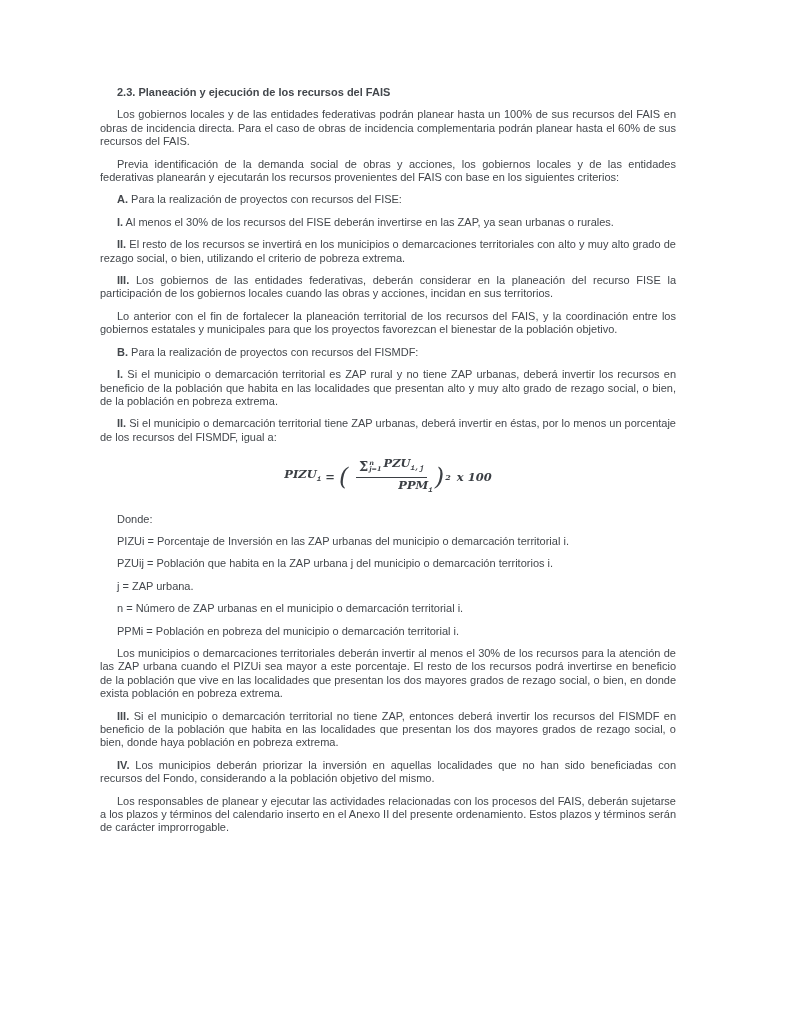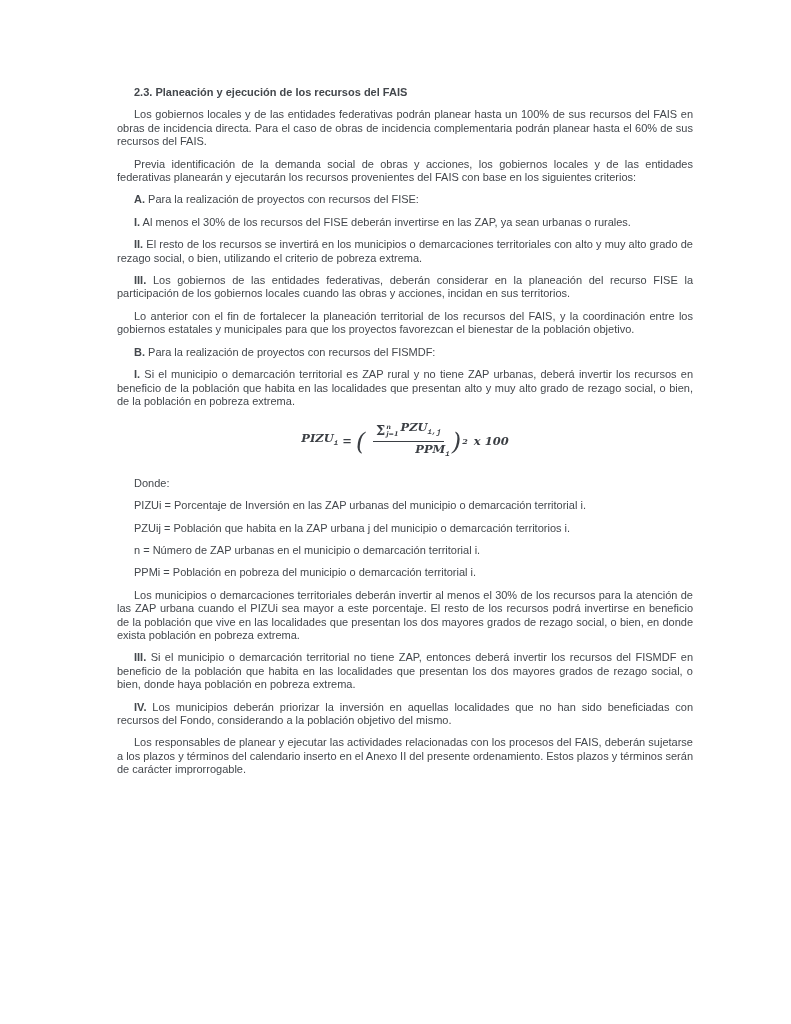--- a/index.html
+++ b/index.html
@@ -8,21 +8,21 @@
     width: 791px;
     height: 1024px;
     background: #ffffff;
     font-family: "Liberation Sans", sans-serif;
     color: #43474c;
     position: relative;
     overflow: hidden;
   }
   .content {
     position: absolute;
-    left: 117px;
+    left: 100px;
     top: 86px;
     width: 576px;
     font-size: 11px;
     line-height: 13.4px;
   }
   p {
     margin: 0 0 9px 0;
     text-align: justify;
     text-indent: 17px;
   }
@@ -116,20 +116,21 @@
   <p><b>II.</b> <span>El resto de los recursos se invertirá en los municipios o demarcaciones territoriales con alto y muy alto grado de rezago social, o bien, utilizando el criterio de pobreza extrema.</span></p>
 
   <p><b>III.</b> <span>Los gobiernos de las entidades federativas, deberán considerar en la planeación del recurso FISE la participación de los gobiernos locales cuando las obras y acciones, incidan en sus territorios.</span></p>
 
   <p><span>Lo anterior con el fin de fortalecer la planeación territorial de los recursos del FAIS, y la coordinación entre los gobiernos estatales y municipales para que los proyectos favorezcan el bienestar de la población objetivo.</span></p>
 
   <p><b>B.</b> <span>Para la realización de proyectos con recursos del FISMDF:</span></p>
 
   <p><b>I.</b> <span>Si el municipio o demarcación territorial es ZAP rural y no tiene ZAP urbanas, deberá invertir los recursos en beneficio de la población que habita en las localidades que presentan alto y muy alto grado de rezago social, o bien, de la población en pobreza extrema.</span></p>
 
+  <p><b>II.</b> <span>Si el municipio o demarcación territorial tiene ZAP urbanas, deberá invertir en éstas, por lo menos un porcentaje de los recursos del FISMDF, igual a:</span></p>
 
   <div class="formula-wrap">
     <span class="f-var"><span>PIZU</span><sub>i</sub></span>
     <span class="f-eq">=</span>
     <span class="f-paren">(</span>
     <span class="f-frac">
       <span class="f-num">
         <span class="f-sigma">
           <span class="sigma-sym">Σ</span>
           <span class="sigma-limits">
@@ -143,20 +144,21 @@
     </span>
     <span class="f-paren">)</span>
       <sup class="f-exp">2</sup>
     <span class="f-mult">x 100</span>
   </div>
 
   <p class="def"><span>Donde:</span></p>
 
   <p class="def"><span>PIZUi = Porcentaje de Inversión en las ZAP urbanas del municipio o demarcación territorial i.</span></p>
   <p class="def"><span>PZUij = Población que habita en la ZAP urbana j del municipio o demarcación territorios i.</span></p>
+  <p class="def"><span>j = ZAP urbana.</span></p>
   <p class="def"><span>n = Número de ZAP urbanas en el municipio o demarcación territorial i.</span></p>
   <p class="def"><span>PPMi = Población en pobreza del municipio o demarcación territorial i.</span></p>
 
   <p><span>Los municipios o demarcaciones territoriales deberán invertir al menos el 30% de los recursos para la atención de las ZAP urbana cuando el PIZUi sea mayor a este porcentaje. El resto de los recursos podrá invertirse en beneficio de la población que vive en las localidades que presentan los dos mayores grados de rezago social, o bien, en donde exista población en pobreza extrema.</span></p>
 
   <p><b>III.</b> <span>Si el municipio o demarcación territorial no tiene ZAP, entonces deberá invertir los recursos del FISMDF en beneficio de la población que habita en las localidades que presentan los dos mayores grados de rezago social, o bien, donde haya población en pobreza extrema.</span></p>
 
   <p><b>IV.</b> <span>Los municipios deberán priorizar la inversión en aquellas localidades que no han sido beneficiadas con recursos del Fondo, considerando a la población objetivo del mismo.</span></p>
 
   <p><span>Los responsables de planear y ejecutar las actividades relacionadas con los procesos del FAIS, deberán sujetarse a los plazos y términos del calendario inserto en el Anexo II del presente ordenamiento. Estos plazos y términos serán de carácter improrrogable.</span></p>

